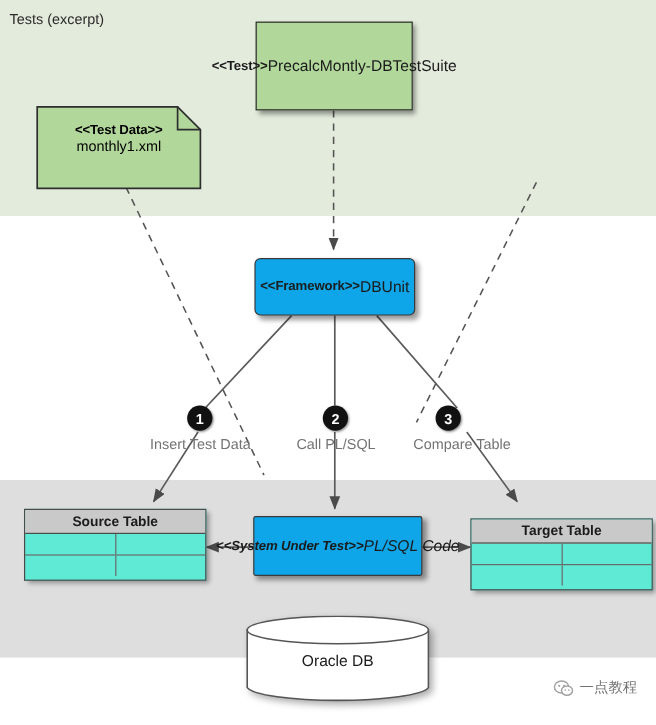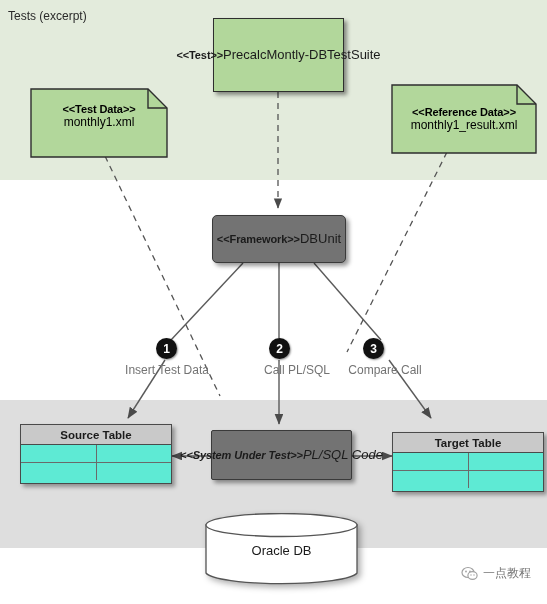--- a/index.html
+++ b/index.html
@@ -85,21 +85,21 @@
     position: absolute;
   }
   .note-svg {
     position: absolute;
     left: 0;
     top: 0;
     overflow: visible;
   }
   
   .white-box {
-    background: #737373;
+    background: #0ea5e9;
     border: 1.3px solid #3a3a3a;
     border-radius: 5px;
     box-shadow: 3px 3px 4px rgba(0,0,0,0.40);
     text-align: right;
   }
   .white-box.sharp {
     border-radius: 2px;
     font-style: italic;
   }
   
@@ -262,44 +262,34 @@
     <svg class="note-svg" width="138" height="70" viewBox="0 0 138 70">
       <path d="M1,1 L118,1 L137,20 L137,69 L1,69 Z" fill="#b2d79b" stroke="#2e2e2e" stroke-width="1.4"></path>
       <path d="M118,1 L118,20 L137,20" fill="none" stroke="#2e2e2e" stroke-width="1.4"></path>
     </svg>
     <div class="note-inner">
       <div class="stereo">&lt;&lt;Test Data&gt;&gt;</div>
       <div class="name small">monthly1.xml</div>
     </div>
   </div>
 
-  <div class="note-wrap" style="left:391px; top:84px; width:146px; height:70px;">
-    <svg class="note-svg" width="146" height="70" viewBox="0 0 146 70">
-      <path d="M1,1 L126,1 L145,20 L145,69 L1,69 Z" fill="#b2d79b" stroke="#2e2e2e" stroke-width="1.4"></path>
-      <path d="M126,1 L126,20 L145,20" fill="none" stroke="#2e2e2e" stroke-width="1.4"></path>
-    </svg>
-    <div class="note-inner">
-      <div class="stereo">&lt;&lt;Reference Data&gt;&gt;</div>
-      <div class="name small">monthly1_result.xml</div>
-    </div>
-  </div>
 
   <div class="node white-box" id="framework-dbunit" style="left:212px; top:215px; width:134px; height:48px;">
     <div class="stereo">&lt;&lt;Framework&gt;&gt;</div>
     <div class="name">DBUnit</div>
   </div>
 
   <div class="step-badge" style="left:156px; top:338px;">1</div>
   <div class="step-label" style="left:106px; top:363px; width:122px;">Insert Test Data</div>
 
   <div class="step-badge" style="left:269px; top:338px;">2</div>
-  <div class="step-label" style="left:242px; top:363px; width:110px;">Call PL/SQL</div>
+  <div class="step-label" style="left:225px; top:363px; width:110px;">Call PL/SQL</div>
 
   <div class="step-badge" style="left:363px; top:338px;">3</div>
-  <div class="step-label" style="left:322px; top:363px; width:126px;">Compare Call</div>
+  <div class="step-label" style="left:322px; top:363px; width:126px;">Compare Table</div>
 
   <div class="db-table" id="source-table" style="left:20px; top:424px; width:152px; height:60px;">
     <div class="thead">Source Table</div>
     <div class="trow">
       <div class="tcell"></div>
       <div class="tcell"></div>
     </div>
     <div class="trow">
       <div class="tcell"></div>
       <div class="tcell"></div>

